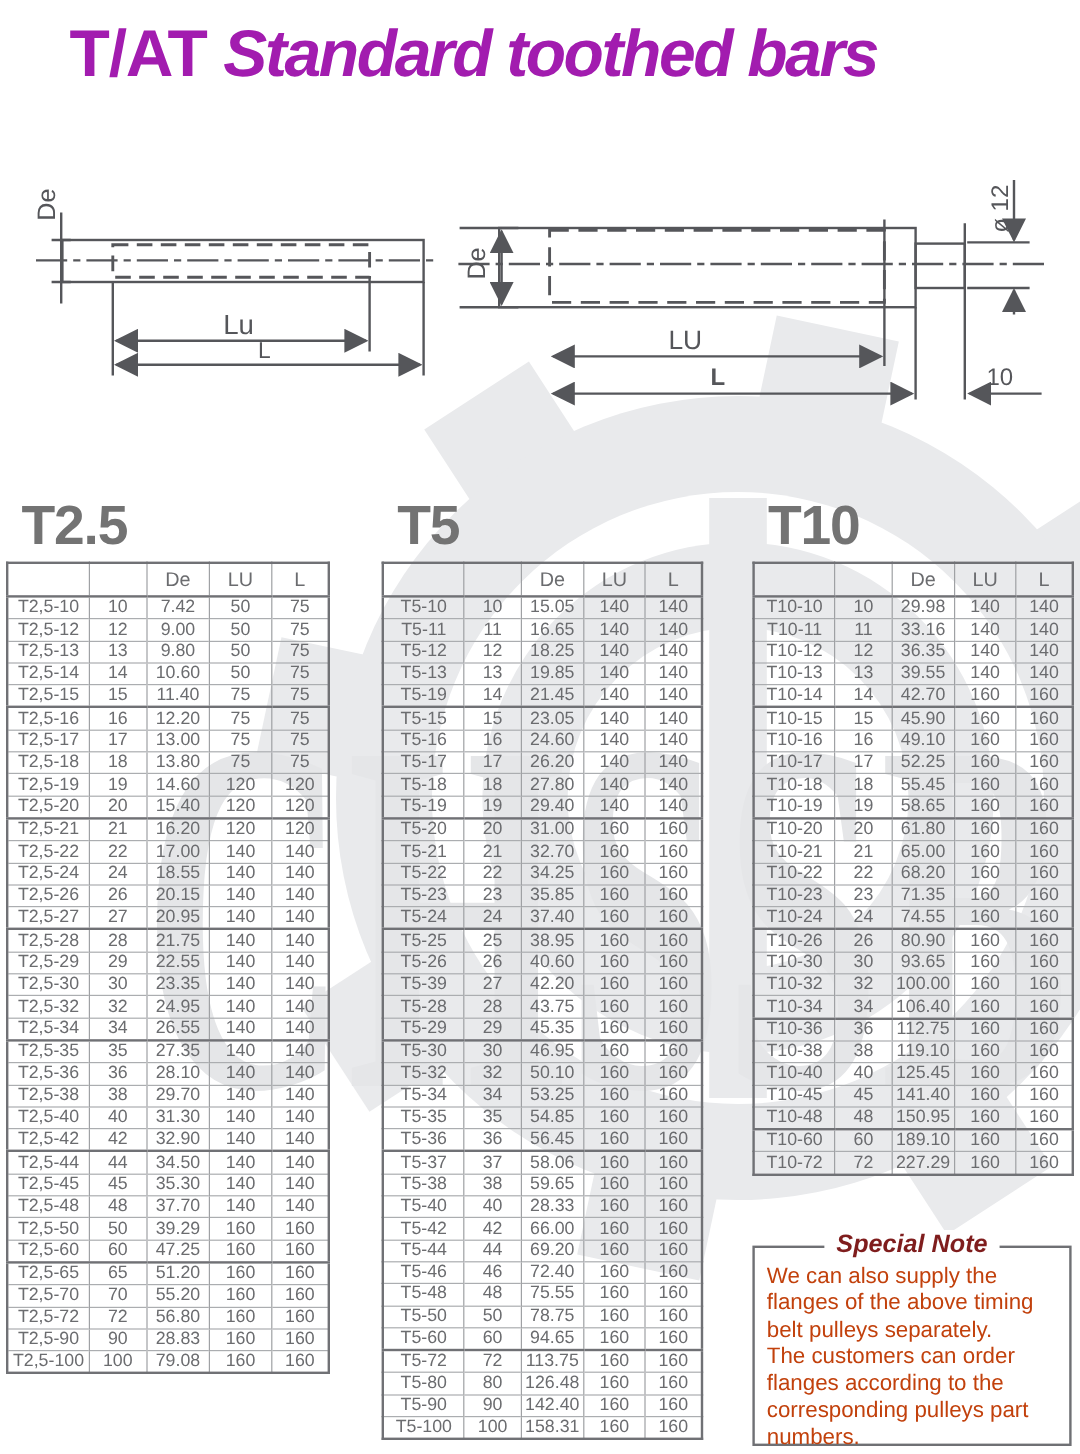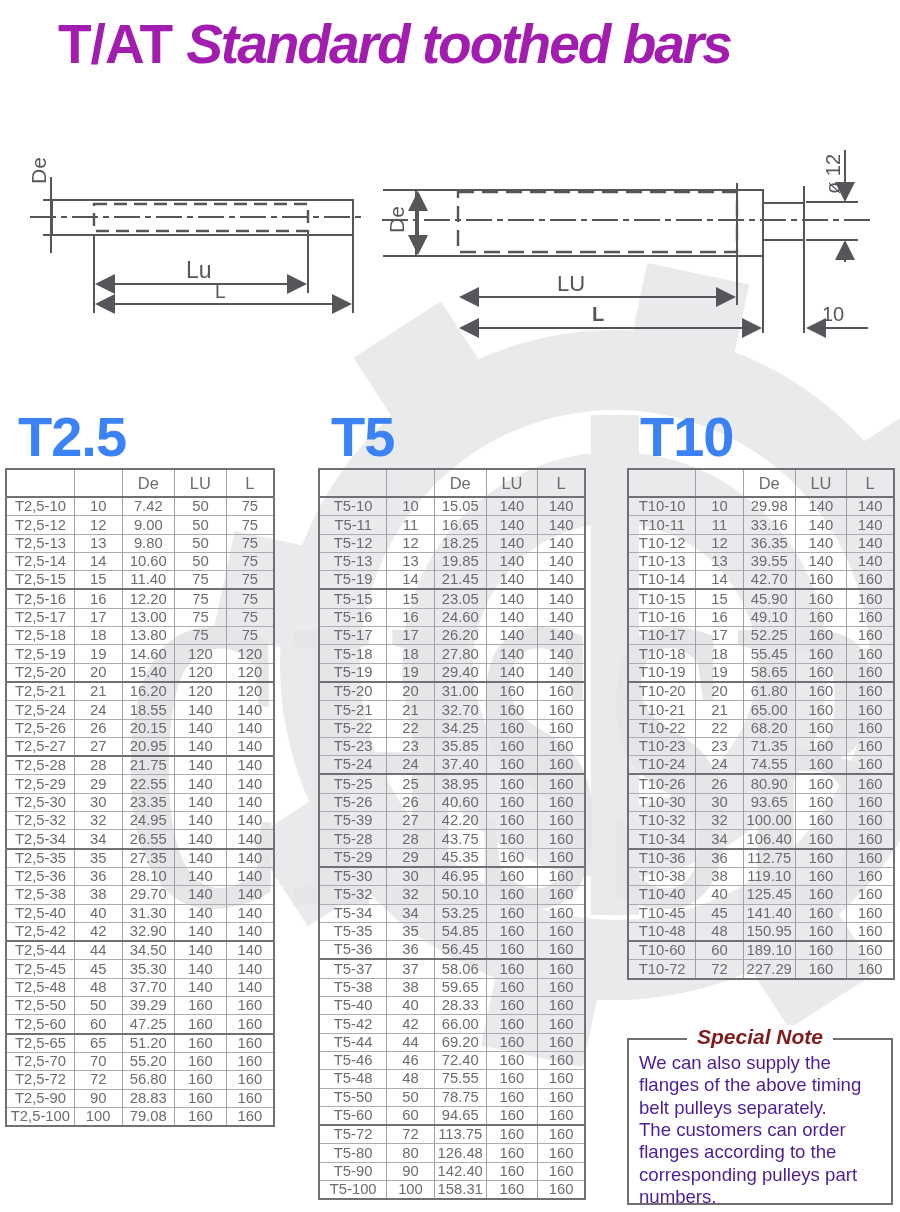--- a/index.html
+++ b/index.html
@@ -15,22 +15,22 @@
   .watermark{position:absolute;left:0;top:0;width:900px;height:1212px;z-index:0;pointer-events:none;}
   .wm-letters{font-family:"Liberation Serif",serif;font-weight:bold;fill:#e5e6e8;}
 
   
   .drawings{position:absolute;left:0;top:132px;width:900px;height:232px;z-index:1;}
   .drawings line,.drawings rect,.drawings path.ln{stroke:#55565a;fill:none;}
   .drawings text{fill:#55565a;font-family:"Liberation Sans",sans-serif;}
 
   
   .table-block{position:absolute;z-index:1;}
-  .table-block h2{margin:0 0 0 13px;height:58px;line-height:54px;font-size:56px;
-                  color:#3b82f6;letter-spacing:-1px;}
+  .table-block h2{margin:0 0 0 13px;height:58px;line-height:54px;font-size:46px;
+                  color:#737373;letter-spacing:-1px;}
   table.size-table{width:100%;border-collapse:collapse;table-layout:fixed;
                    border:2px solid #707175;font-size:14.8px;color:#6b6c6f;
                    text-align:center;background:transparent;}
   table.size-table col.c0{width:25.5%}
   table.size-table col.c1{width:17.8%}
   table.size-table col.c2{width:19.6%}
   table.size-table col.c3{width:19.3%}
   table.size-table col.c4{width:17.8%}
   table.size-table th{height:26px;font-weight:normal;font-size:16.5px;padding:0;
                       border-bottom:2px solid #707175;border-left:1px solid #9fa1a4;}
@@ -39,21 +39,21 @@
   table.size-table th:first-child,table.size-table td:first-child{border-left:none;}
   table.size-table tbody tr:first-child td{border-top:none;}
   table.size-table tbody tr.grp td{border-top:2px solid #707175;}
 
   
   .note{position:absolute;left:627px;top:1038px;width:266px;height:167px;z-index:1;
         border:2px solid #6f7074;box-sizing:border-box;padding:12px 8px 0 10px;}
   .note-title{position:absolute;top:-15px;left:50%;transform:translateX(-50%);
               background:#fff;padding:0 10px;font-size:21px;font-weight:bold;
               font-style:italic;color:#7f1d1d;white-space:nowrap;}
-  .note-body{font-size:18.6px;line-height:1.2;color:#4c1d95;white-space:pre-line;}
+  .note-body{font-size:18.6px;line-height:1.2;color:#c2410c;white-space:pre-line;}
 </style>
 </head>
 <body>
 
 <div class="page">
 
   <svg class="watermark" viewBox="0 0 900 1212" aria-hidden="true">
     <g>
       <g fill="#e9eaec" transform="translate(615,665)">
         <g transform="rotate(12)">
@@ -237,20 +237,27 @@
             <td>120</td>
           </tr>
           <tr class="grp">
             <td>T2,5-21</td>
             <td>21</td>
             <td>16.20</td>
             <td>120</td>
             <td>120</td>
           </tr>
           <tr>
+            <td>T2,5-22</td>
+            <td>22</td>
+            <td>17.00</td>
+            <td>140</td>
+            <td>140</td>
+          </tr>
+          <tr>
             <td>T2,5-24</td>
             <td>24</td>
             <td>18.55</td>
             <td>140</td>
             <td>140</td>
           </tr>
           <tr>
             <td>T2,5-26</td>
             <td>26</td>
             <td>20.15</td>

